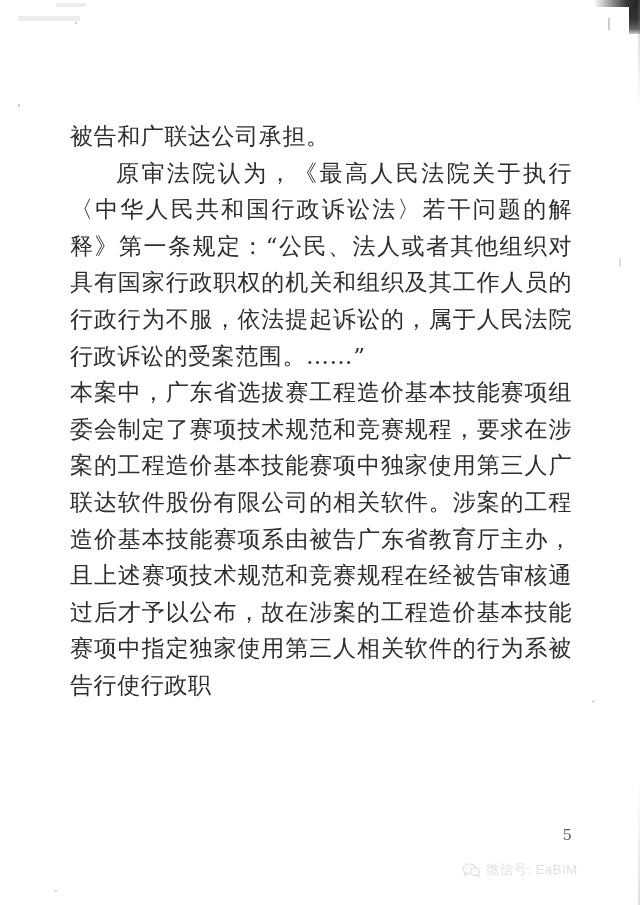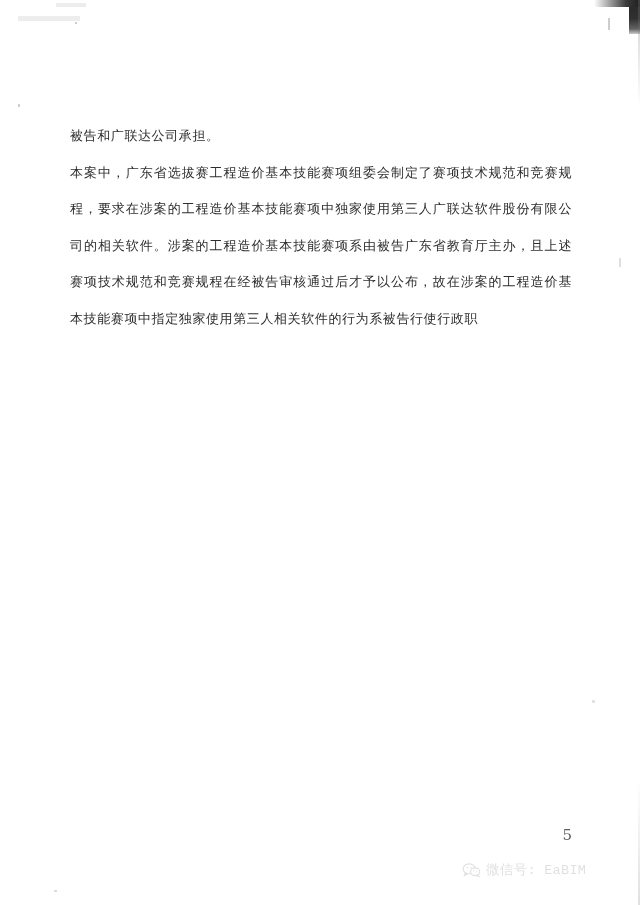--- a/index.html
+++ b/index.html
@@ -56,21 +56,21 @@
 
   
   #textblock {
     position: absolute;
     left: 70px;
     top: 118px;
     width: 502px;
   }
   .para {
     margin: 0;
-    font-size: 13px;
+    font-size: 23px;
     line-height: 36.6px;
     color: #2e2e2e;
     text-align: justify;
     text-justify: inter-ideograph;
     letter-spacing: 0.6px;
     text-indent: 2em;
     -webkit-font-smoothing: antialiased;
   }
   .para.no-indent {
     text-indent: 0;
@@ -100,21 +100,21 @@
   }
   #watermark .wm-icon {
     display: block;
     width: 19px;
     height: 16px;
     flex: 0 0 auto;
   }
   #watermark .wm-text {
     font-size: 13.5px;
     color: #9a9a9a;
-    font-family: Liberation Mono, monospace;
+    font-family: Liberation Sans, sans-serif;
     white-space: nowrap;
     letter-spacing: 0.3px;
   }
 </style>
 </head>
 <body>
 
 <div id="page">
 
   <div class="scan-corner-dark"></div>
@@ -124,20 +124,21 @@
   <div class="scan-smudge" style="left:56px; top:3px; width:30px; height:4px;"></div>
   <div class="scan-speck" style="left:75px; top:22px; width:2px; height:2px;"></div>
   <div class="scan-speck" style="left:18px; top:104px; width:2px; height:3px;"></div>
   <div class="scan-speck" style="left:608px; top:18px; width:2px; height:12px;"></div>
   <div class="scan-speck" style="left:619px; top:258px; width:2px; height:9px; opacity:0.45;"></div>
   <div class="scan-speck" style="left:592px; top:700px; width:3px; height:3px; opacity:0.4;"></div>
   <div class="scan-speck" style="left:54px; top:890px; width:3px; height:2px; opacity:0.5;"></div>
 
   <div id="textblock">
     <p class="para no-indent">被告和广联达公司承担。</p>
+    <p class="para">原审法院认为，《最高人民法院关于执行〈中华人民共和国行政诉讼法〉若干问题的解释》第一条规定：“公民、法人或者其他组织对具有国家行政职权的机关和组织及其工作人员的行政行为不服，依法提起诉讼的，属于人民法院行政诉讼的受案范围。……”</p>
     <p class="para no-indent">本案中，广东省选拔赛工程造价基本技能赛项组委会制定了赛项技术规范和竞赛规程，要求在涉案的工程造价基本技能赛项中独家使用第三人广联达软件股份有限公司的相关软件。涉案的工程造价基本技能赛项系由被告广东省教育厅主办，且上述赛项技术规范和竞赛规程在经被告审核通过后才予以公布，故在涉案的工程造价基本技能赛项中指定独家使用第三人相关软件的行为系被告行使行政职</p>
   </div>
 
   <div id="page-number">5</div>
 
   <div id="watermark">
     <span class="wm-icon">
       <svg viewBox="0 0 24 20" width="19" height="16" aria-hidden="true">
         <ellipse cx="9" cy="8.5" rx="7.6" ry="6.3" fill="none" stroke="#9a9a9a" stroke-width="1.4"></ellipse>
         <path d="M4.4 13.2 L2.6 17.2 L6.6 15.1 Z" fill="none" stroke="#9a9a9a" stroke-width="1.3" stroke-linejoin="round"></path>

